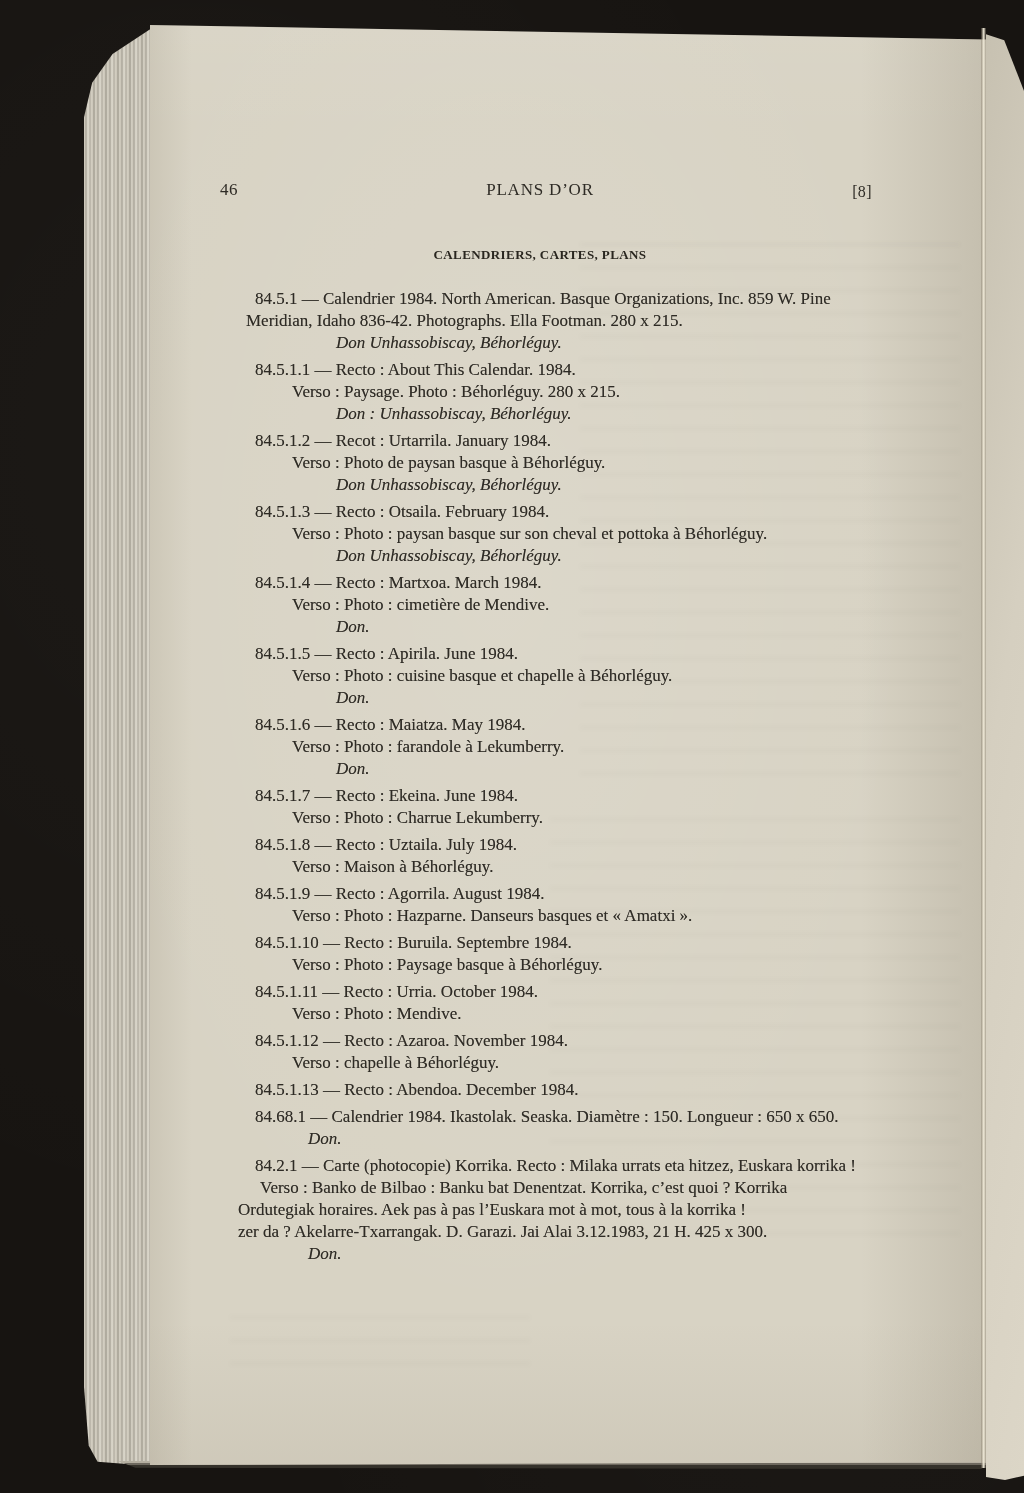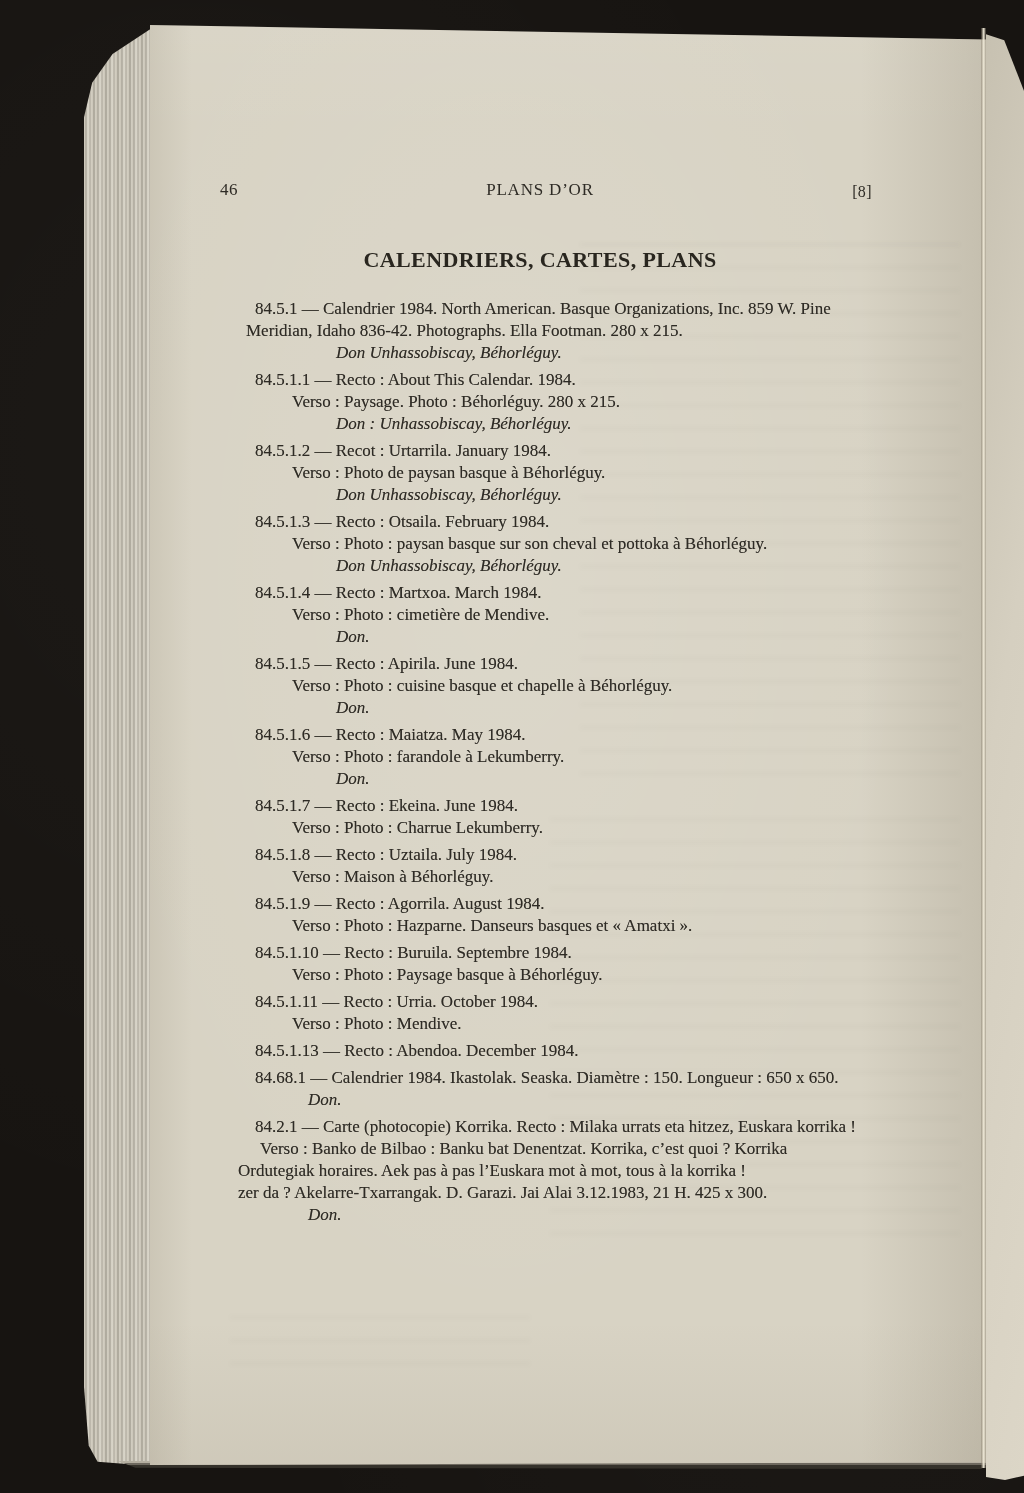--- a/index.html
+++ b/index.html
@@ -68,21 +68,21 @@
     position: absolute; left: 58px; top: 155px; width: 664px;
     color: var(--ink, #2e2b25);
   }
   .masthead { position: relative; height: 22px; font-size: 17px; letter-spacing: 0.4px; }
   .page-number { position: absolute; left: 12px; top: 0; }
   .running-title { position: absolute; left: 0; right: 0; top: 0; text-align: center; letter-spacing: 0.8px; }
   .issue-reference { position: absolute; right: 0; top: 3px; font-size: 16px; }
 
   .section-title {
     margin-top: 45px; text-align: center;
-    font-weight: bold; font-size: 22px; letter-spacing: 0.4px; color: #29261f;
+    font-weight: bold; font-size: 13px; letter-spacing: 0.4px; color: #29261f;
   }
 
   .entries { margin-top: 25px; font-size: 17px; line-height: 22px; }
   .entry { margin-bottom: 5px; }
   .ln { white-space: nowrap; text-shadow: 0 0 0.5px rgba(46,43,37,0.45); }
   .r-num    { padding-left: 0; margin-left: 47px; }
   .r-cont   { padding-left: 38px; }
   .r-verso  { padding-left: 84px; }
   .r-don    { padding-left: 128px; font-style: italic; }
   .r-cont2  { padding-left: 30px; }
@@ -172,20 +172,24 @@
         <div class="entry">
           <div class="ln r-num">84.5.1.10 — Recto : Buruila. Septembre 1984.</div>
           <div class="ln r-verso">Verso : Photo : Paysage basque à Béhorléguy.</div>
         </div>
 
         <div class="entry">
           <div class="ln r-num">84.5.1.11 — Recto : Urria. October 1984.</div>
           <div class="ln r-verso">Verso : Photo : Mendive.</div>
         </div>
 
+        <div class="entry">
+          <div class="ln r-num">84.5.1.12 — Recto : Azaroa. November 1984.</div>
+          <div class="ln r-verso">Verso : chapelle à Béhorléguy.</div>
+        </div>
 
         <div class="entry">
           <div class="ln r-num">84.5.1.13 — Recto : Abendoa. December 1984.</div>
         </div>
 
         <div class="entry">
           <div class="ln r-num">84.68.1 — Calendrier 1984. Ikastolak. Seaska. Diamètre : 150. Longueur : 650 x 650.</div>
           <div class="ln r-don2">Don.</div>
         </div>
 

